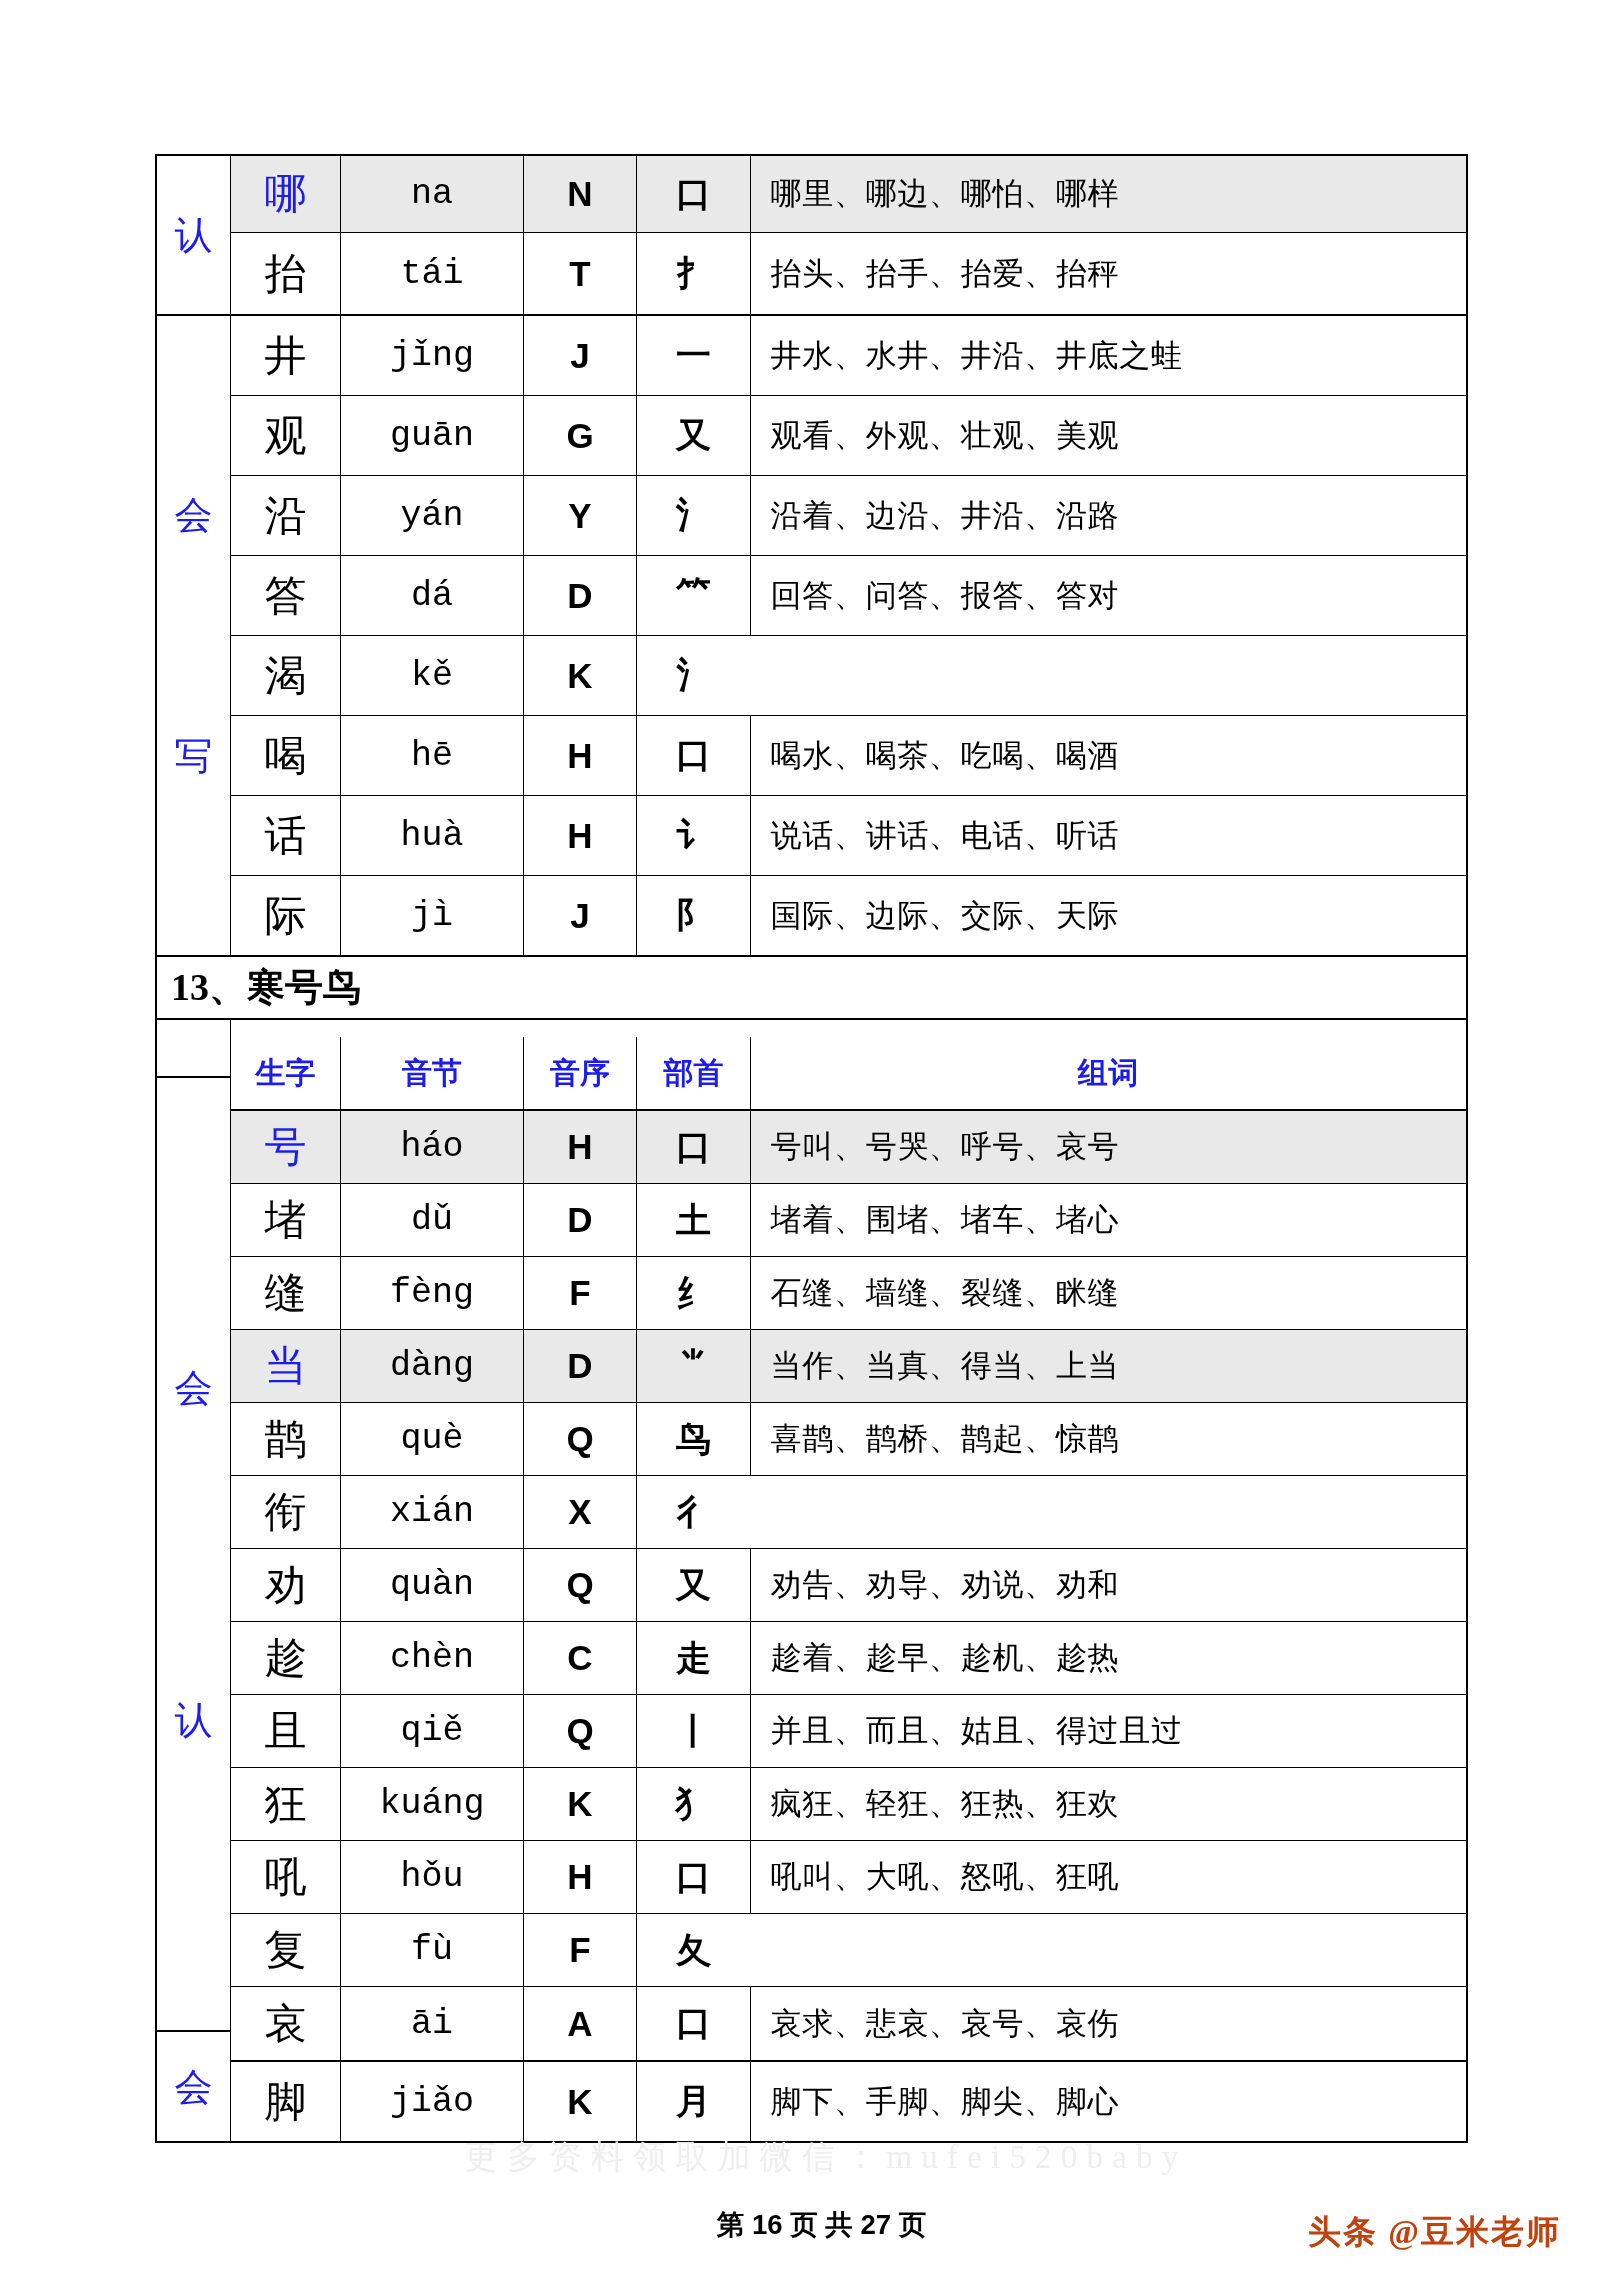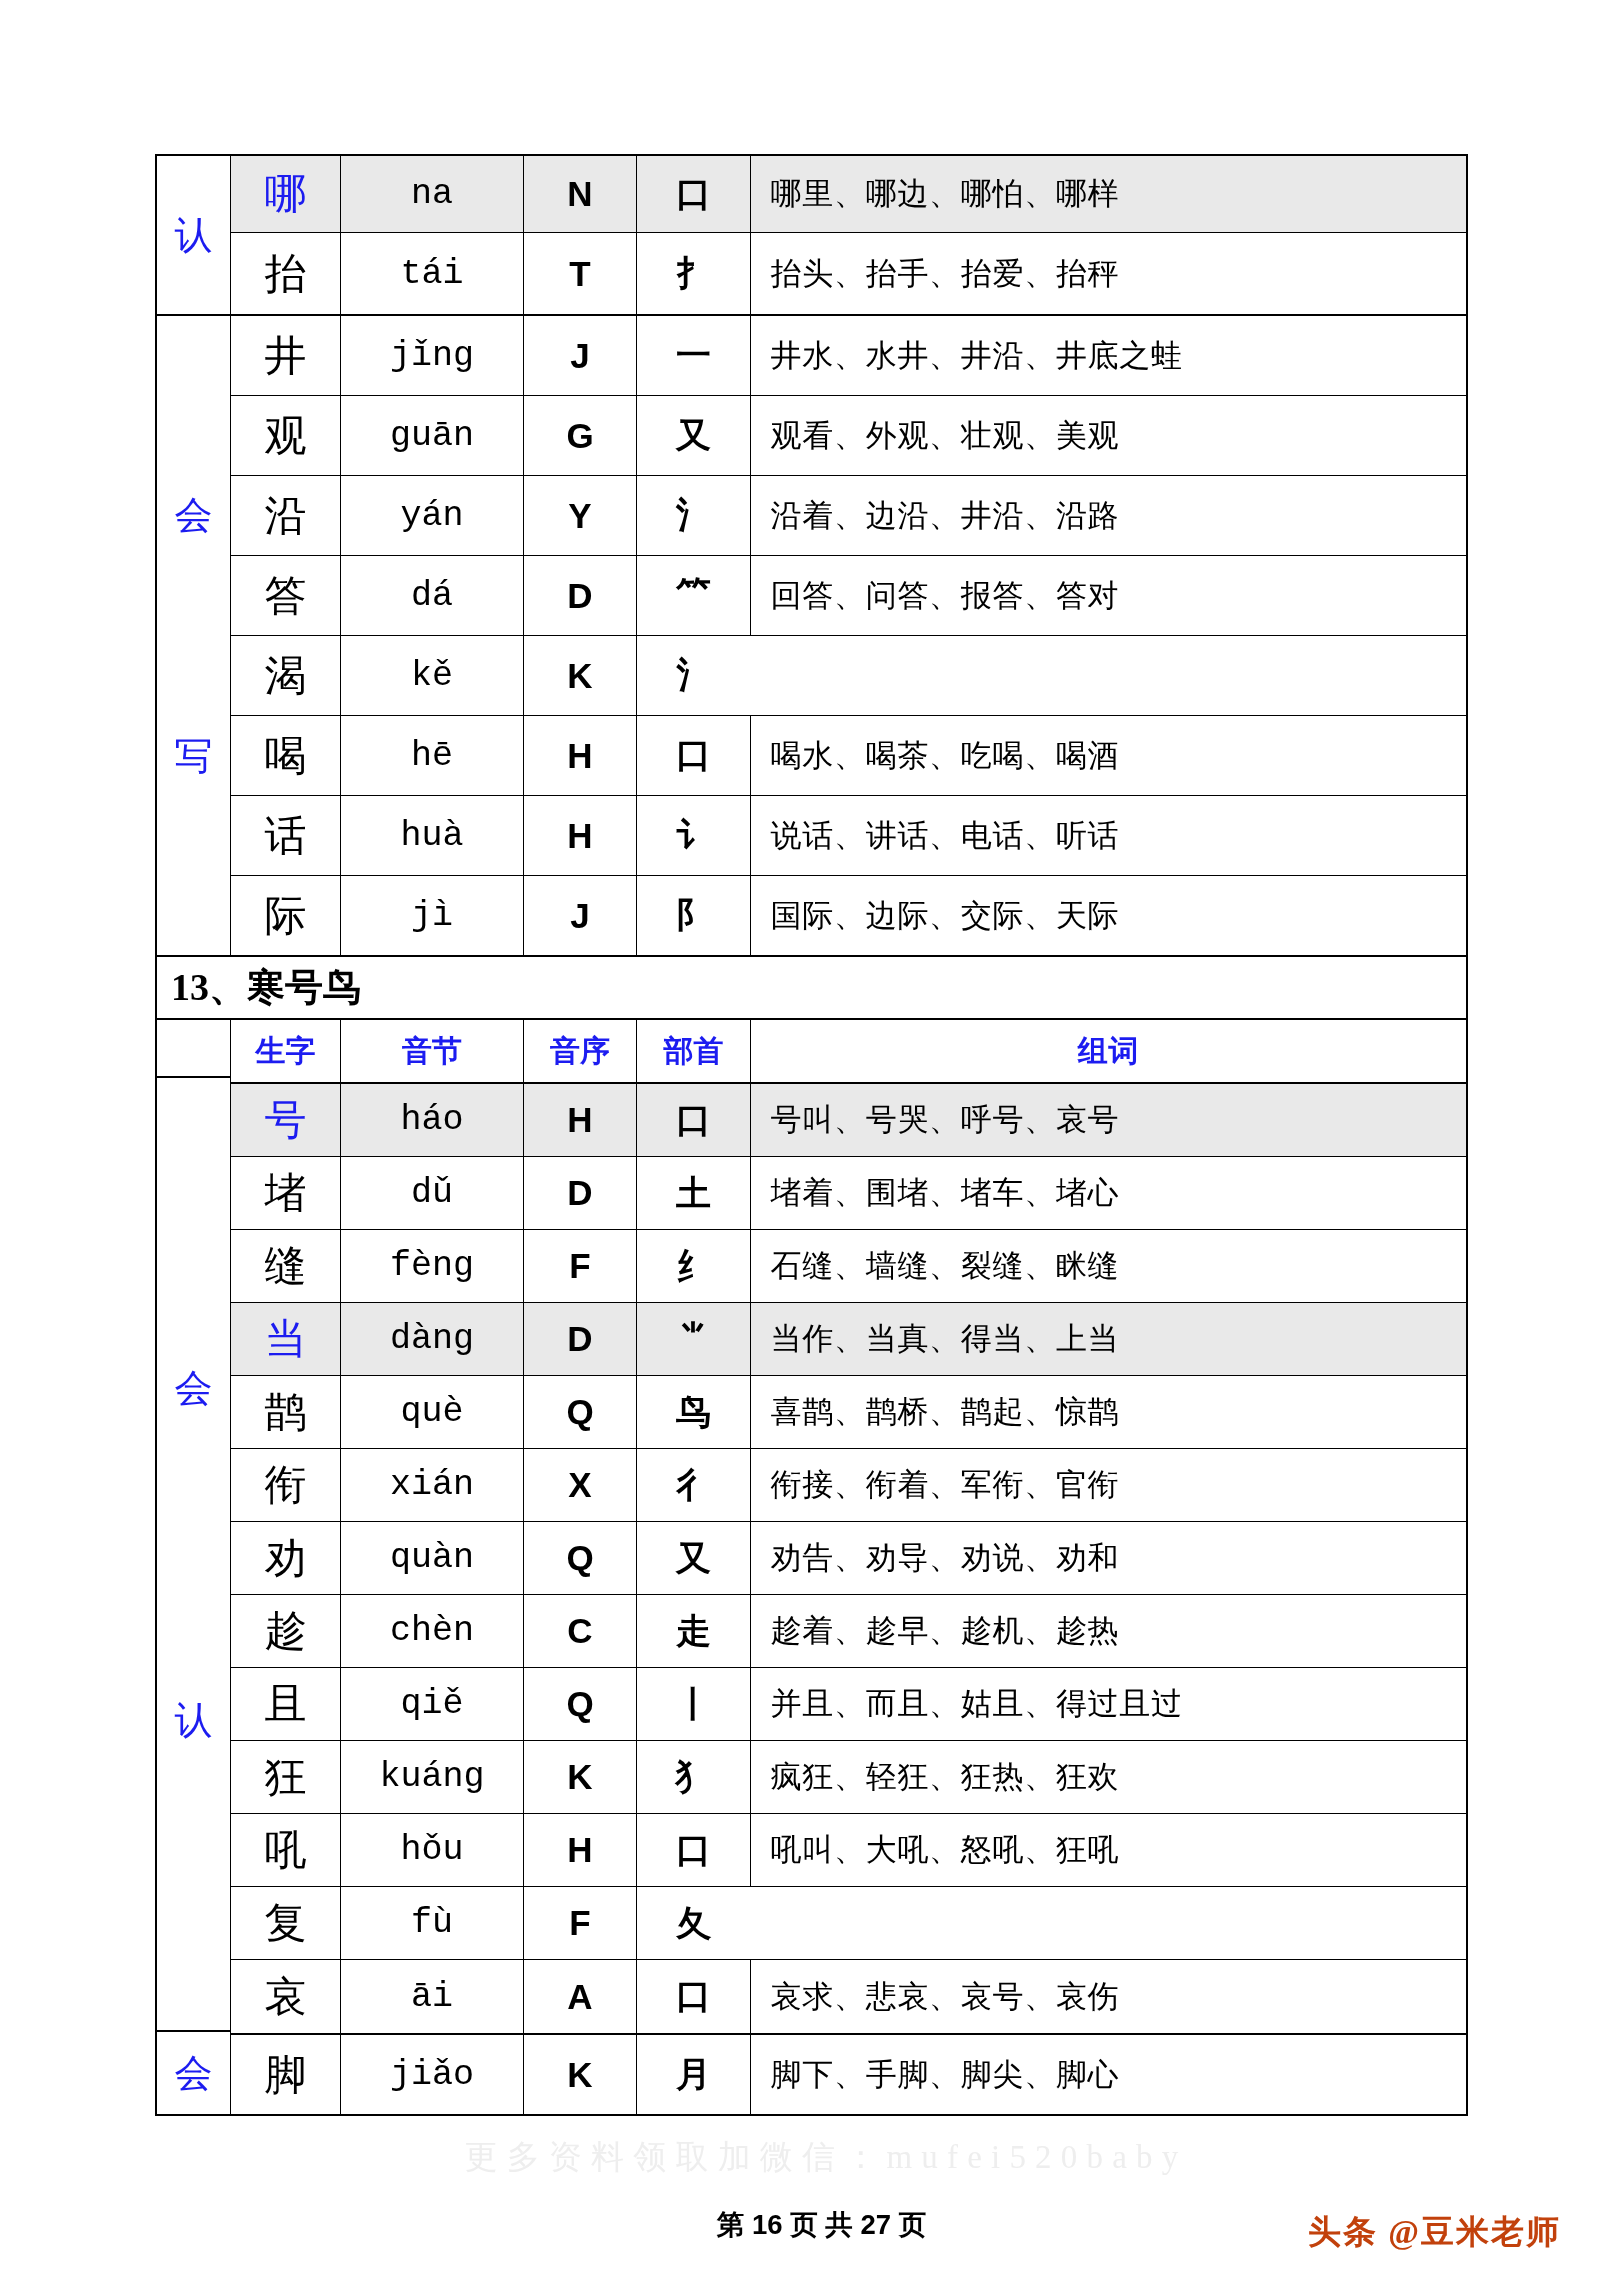--- a/index.html
+++ b/index.html
@@ -39,21 +39,21 @@
   .section-row { border-left:2px solid #000; border-right:2px solid #000;
                  border-top:2.6px solid #000; border-bottom:2.6px solid #000;
                  height:65px; display:flex; align-items:center; padding-left:14px;
                  font-size:38px; font-weight:700; color:#000; background:#fff; }
 
   
   #t2 { border-top:none; }
   #t2 .lab.t2h { height:58px; border-bottom:2.6px solid #000; }
   #t2 .lab.t2a { height:954px; border-bottom:2.6px solid #000; justify-content:space-around; padding:144px 0; }
   #t2 .lab.t2b { flex:1; }
-  #t2 .row.hdr { height:64px; border-bottom-width:2.6px; }
+  #t2 .row.hdr { height:74px; border-bottom-width:2.6px;margin-top:17px; }
   #t2 .row.hdr .cell { font-size:30px; font-weight:700; color:#1c1cf0; }
   #t2 .row.hdr .c-words { justify-content:center; padding-left:0; }
   #t2 .row:not(.hdr) { height:73px; }
   #t2 .row:nth-last-child(2) { height:75px; border-bottom-width:2.6px; }
   #t2 .row:last-child { height:79px; border-bottom:none; }
 
   
   .watermark { position:absolute; top:2135px; left:50%; transform:translateX(-48%);
                font-size:33px; letter-spacing:9.2px; color:#eeeeee; white-space:nowrap; }
   .page-info { position:absolute; top:2207px; left:10px; width:100%; text-align:center;
@@ -207,21 +207,20 @@
             <div class="cell c-pin">què</div>
             <div class="cell c-ini">Q</div>
             <div class="cell c-rad">鸟</div>
             <div class="cell c-words">喜鹊、鹊桥、鹊起、惊鹊</div>
           </div>
           <div class="row">
             <div class="cell c-char">衔</div>
             <div class="cell c-pin">xián</div>
             <div class="cell c-ini">X</div>
             <div class="cell c-rad">彳</div>
-            <div class="cell c-words">衔接、衔着、军衔、官衔</div>
           </div>
           <div class="row">
             <div class="cell c-char">劝</div>
             <div class="cell c-pin">quàn</div>
             <div class="cell c-ini">Q</div>
             <div class="cell c-rad">又</div>
             <div class="cell c-words">劝告、劝导、劝说、劝和</div>
           </div>
           <div class="row">
             <div class="cell c-char">趁</div>

